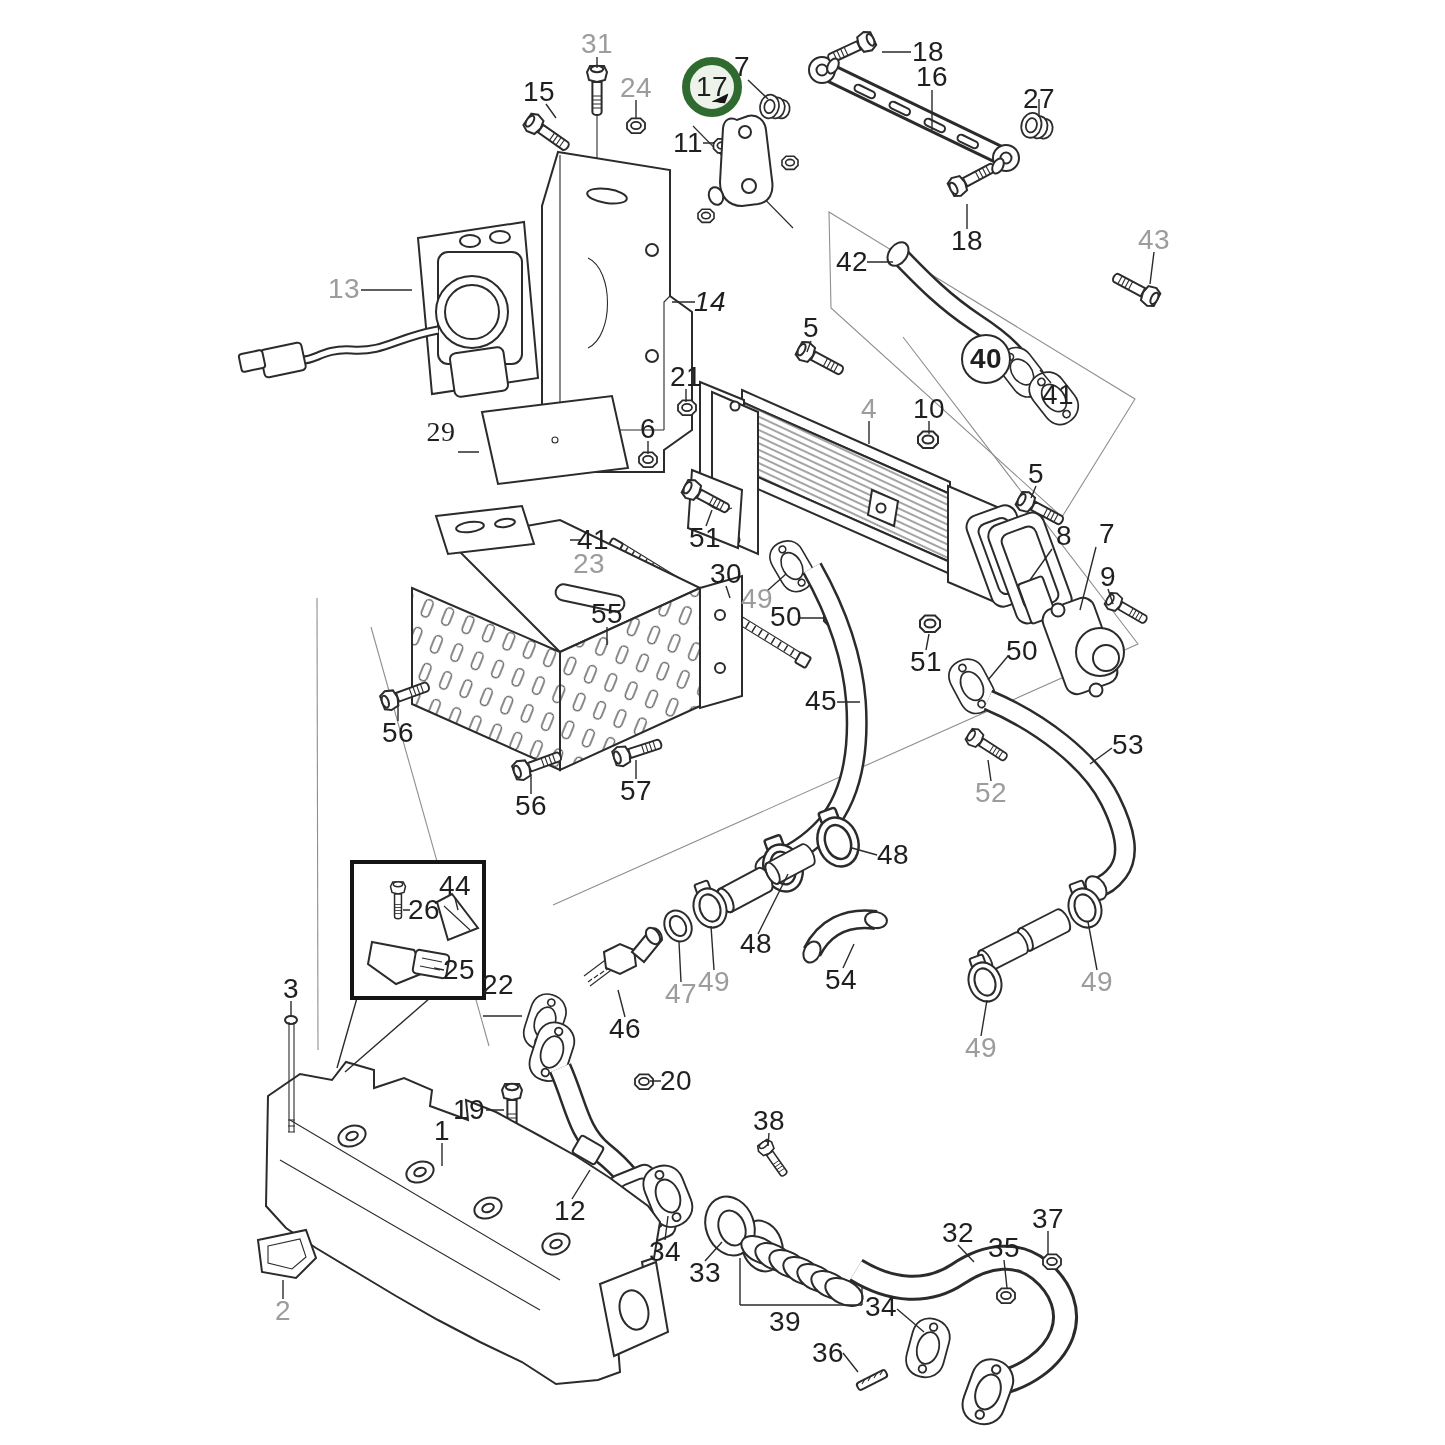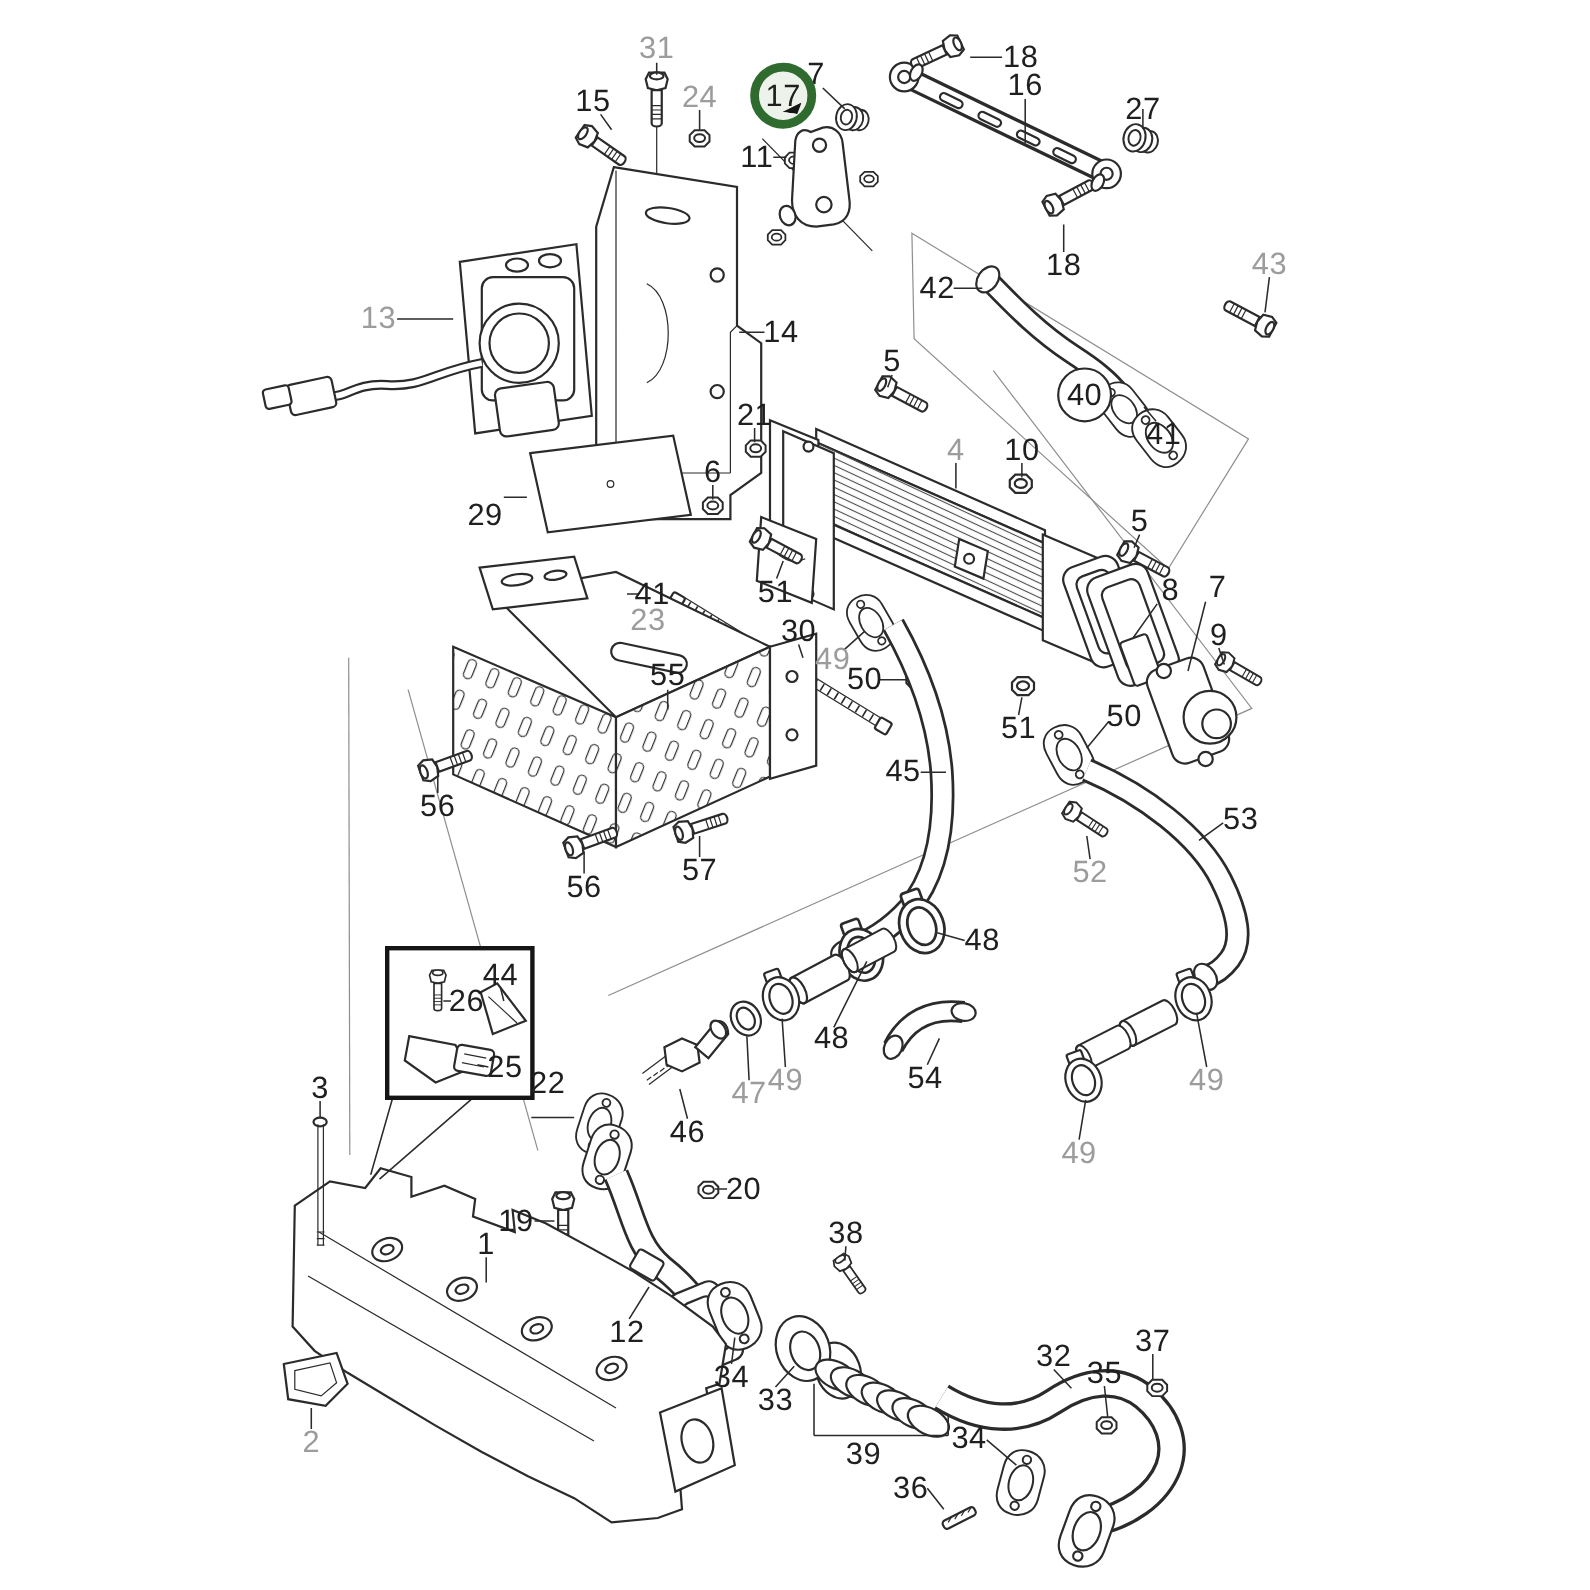--- a/index.html
+++ b/index.html
@@ -7,21 +7,21 @@
   .stage{position:absolute;left:0;top:0;width:1445px;height:1113px;}
   svg{position:absolute;left:0;top:0;}
   .w{fill:#fff;stroke:#2b2b2b;stroke-width:2;}
   .ln{fill:none;stroke:#2b2b2b;stroke-width:2;}
   .thin{fill:none;stroke:#2b2b2b;stroke-width:1.1;}
   .cons{fill:none;stroke:#8f8f8f;stroke-width:1.1;}
   .lead{fill:none;stroke:#2b2b2b;stroke-width:1.4;}
   #labels{position:absolute;left:0;top:0;width:1445px;height:1445px;pointer-events:none;}
   .lbl{position:absolute;transform:translate(-50%,-50%);font-size:28px;color:var(--label,#1f1f1f);white-space:nowrap;letter-spacing:.5px;}
   .lbl.muted{color:var(--muted,#9c9c9c);}
-  .lbl.c-outline{width:46px;height:46px;border:2.5px solid #2b2b2b;border-radius:50%;background:#fff;display:flex;align-items:center;justify-content:center;}
+  .lbl.c-outline{width:46px;height:46px;border:2.5px solid #2b2b2b;border-radius:50%;background:#fff;display:flex;align-items:center;justify-content:center;font-weight:bold;}
   .lbl.c-highlight{width:44px;height:44px;border:8px solid var(--hl,#2f6b2f);border-radius:50%;background:#edf3ea;display:flex;align-items:center;justify-content:center;}
   .wedge{position:absolute;left:712px;top:92px;width:16px;height:11px;background:#151515;clip-path:polygon(0 100%,100% 0,85% 100%);transform:rotate(8deg);}
 </style>
 </head>
 <body>
 
 <div class="stage">
 <svg width="1445" height="1445" viewBox="0 0 1445 1445">
   <defs>
     <pattern id="fins" width="6" height="12" patternUnits="userSpaceOnUse" patternTransform="rotate(115)">
@@ -340,29 +340,29 @@
       <span class="lbl" style="left: 932px; top: 77px;">16</span>
       <span class="lbl muted" style="left: 636px; top: 88px;">24</span>
       <span class="lbl" style="left: 539px; top: 92px;">15</span>
       <span class="lbl" style="left: 1039px; top: 99px;">27</span>
       <span class="lbl c-highlight" style="left: 712px; top: 87px;">17</span>
       <span class="lbl" style="left: 688px; top: 143px;">11</span>
       <span class="lbl" style="left: 967px; top: 241px;">18</span>
       <span class="lbl muted" style="left: 1154px; top: 240px;">43</span>
       <span class="lbl" style="left: 852px; top: 262px;">42</span>
       <span class="lbl muted" style="left: 344px; top: 289px;">13</span>
-      <span class="lbl" style="left: 710px; top: 302px;">14</span>
+      <span class="lbl" style="left: 710px; top: 302px; font-style: italic;">14</span>
       <span class="lbl" style="left: 811px; top: 328px;">5</span>
       <span class="lbl c-outline" style="left: 986px; top: 359px;">40</span>
       <span class="lbl" style="left: 686px; top: 377px;">21</span>
       <span class="lbl" style="left: 1058px; top: 395px;">41</span>
       <span class="lbl muted" style="left: 869px; top: 409px;">4</span>
       <span class="lbl" style="left: 929px; top: 409px;">10</span>
       <span class="lbl" style="left: 648px; top: 429px;">6</span>
-      <span class="lbl" style="left: 441px; top: 468px;">29</span>
+      <span class="lbl" style="left: 441px; top: 432px; font-family: Liberation Serif, serif;">29</span>
       <span class="lbl" style="left: 1036px; top: 474px;">5</span>
       <span class="lbl" style="left: 1064px; top: 536px;">8</span>
       <span class="lbl" style="left: 1107px; top: 534px;">7</span>
       <span class="lbl" style="left: 1108px; top: 577px;">9</span>
       <span class="lbl" style="left: 593px; top: 540px;">41</span>
       <span class="lbl muted" style="left: 589px; top: 564px;">23</span>
       <span class="lbl" style="left: 705px; top: 538px;">51</span>
       <span class="lbl" style="left: 726px; top: 574px;">30</span>
       <span class="lbl muted" style="left: 757px; top: 599px;">49</span>
       <span class="lbl" style="left: 607px; top: 614px;">55</span>

